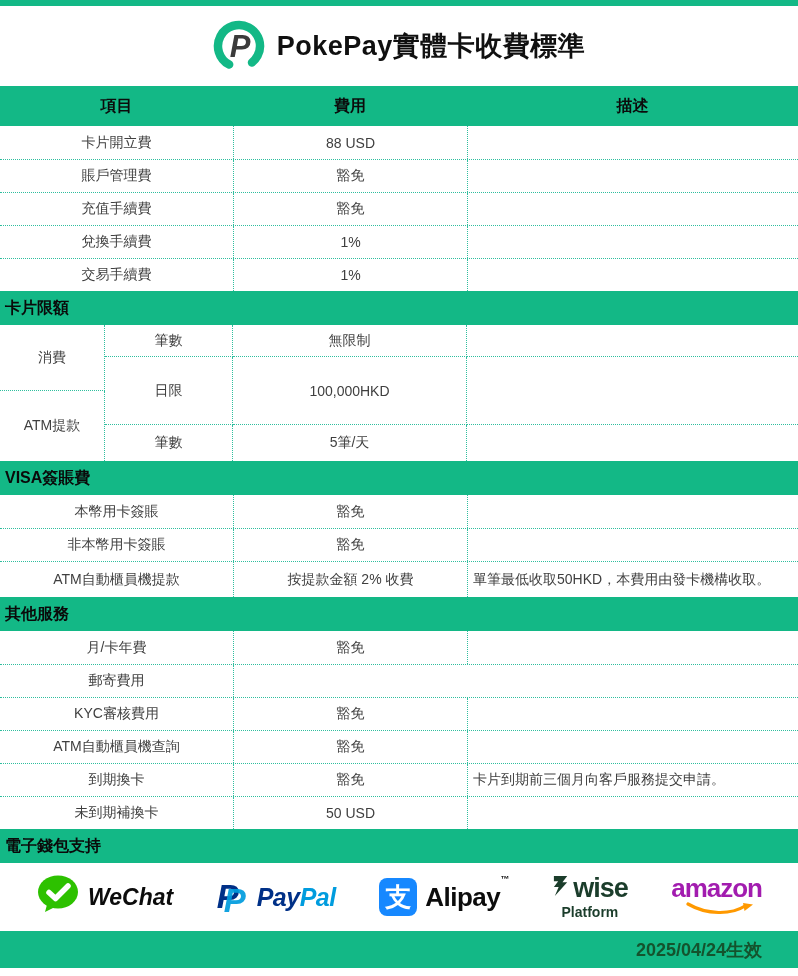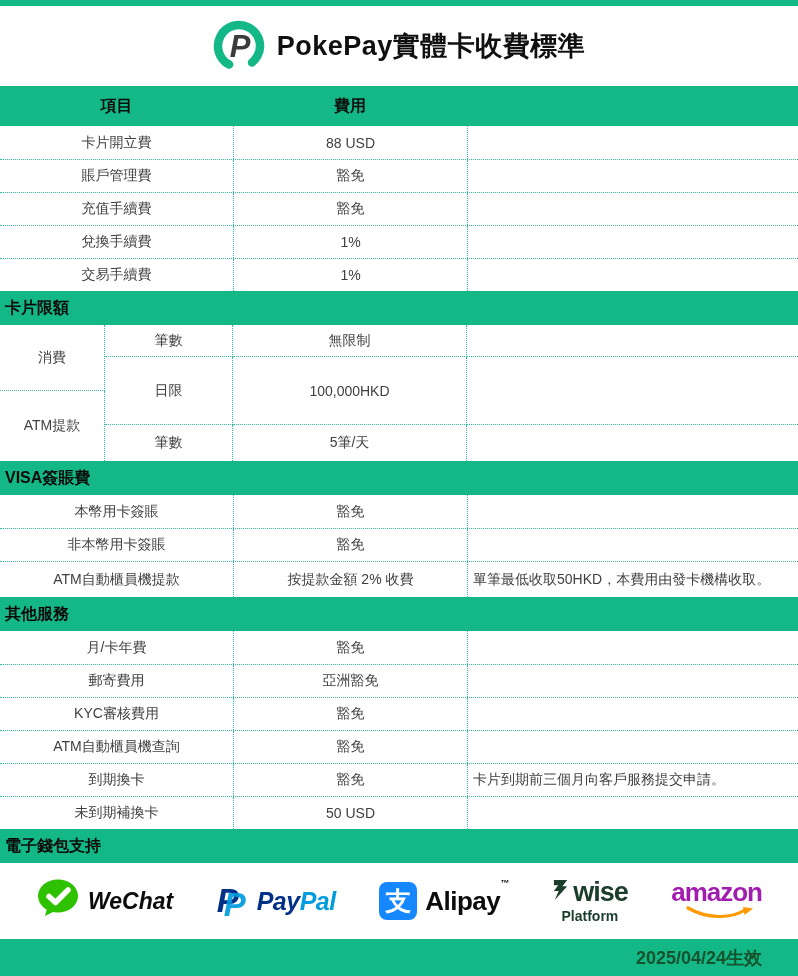--- a/index.html
+++ b/index.html
@@ -55,21 +55,21 @@
   .bb { border-bottom: 1px dotted var(--line); }
   .br { border-right: 1px dotted var(--line); }
   .lg1 { grid-area: 1/1/3/2; }
   .lg2 { grid-area: 3/1/5/2; }
   .lt1 { grid-area: 1/2/2/3; } .lv1 { grid-area: 1/3/2/4; } .ld1 { grid-area: 1/4/2/5; }
   .lt2 { grid-area: 2/2/4/3; } .lv2 { grid-area: 2/3/4/4; } .ld2 { grid-area: 2/4/4/5; }
   .lt3 { grid-area: 4/2/5/3; } .lv3 { grid-area: 4/3/5/4; } .ld3 { grid-area: 4/4/5/5; }
 
   
   .wallets {
-    height: 76px; display: flex; align-items: center;
+    height: 68px; display: flex; align-items: center;
     justify-content: space-between; padding: 16px 36px; background:#fff;
   }
   .wallet { display: flex; align-items: center; gap: 8px; }
   .wechat-label { font-size: 23px; font-weight: 800; font-style: italic; color: #0c0c0c; }
   .pp-mono { position: relative; width: 32px; height: 40px; font-style: italic; font-weight: 900; font-size: 33px; line-height: 40px; }
   .pp-back  { position: absolute; left: 0;  top: 0;   color: var(--paypal_dark); }
   .pp-front { position: absolute; left: 7px; top: 4px; color: var(--paypal_light); opacity: .92; }
   .pp-word { font-style: italic; font-weight: 800; font-size: 25px; letter-spacing: -0.5px; }
   .pp-word .pay { color: var(--paypal_dark); }
   .pp-word .pal { color: var(--paypal_light); }
@@ -105,20 +105,21 @@
       <circle cx="26" cy="26" r="21" fill="none" style="stroke:var(--green)" stroke-width="8.5" stroke-dasharray="107 25" stroke-linecap="round" transform="rotate(118 26 26)"></circle>
       <text x="27" y="37" text-anchor="middle" font-size="31" font-weight="800" font-style="italic" style="fill:var(--logo_p_dark)">P</text>
     </svg>
   </span>
   <h1>PokePay實體卡收費標準</h1>
 </header>
 
 <div class="thead">
   <div class="hcell">項目</div>
   <div class="hcell">費用</div>
+  <div class="hcell">描述</div>
 </div>
 
 <section>
   <div class="row">
     <div class="cell">卡片開立費</div>
     <div class="cell">88 USD</div>
     <div class="cell desc"></div>
   </div>
   <div class="row">
     <div class="cell">賬戶管理費</div>
@@ -190,21 +191,20 @@
 </div>
 
 <section>
   <div class="row">
     <div class="cell">月/卡年費</div>
     <div class="cell">豁免</div>
     <div class="cell desc"></div>
   </div>
   <div class="row">
     <div class="cell">郵寄費用</div>
-    <div class="cell">亞洲豁免</div>
     <div class="cell desc"></div>
   </div>
   <div class="row">
     <div class="cell">KYC審核費用</div>
     <div class="cell">豁免</div>
     <div class="cell desc"></div>
   </div>
   <div class="row">
     <div class="cell">ATM自動櫃員機查詢</div>
     <div class="cell">豁免</div>

